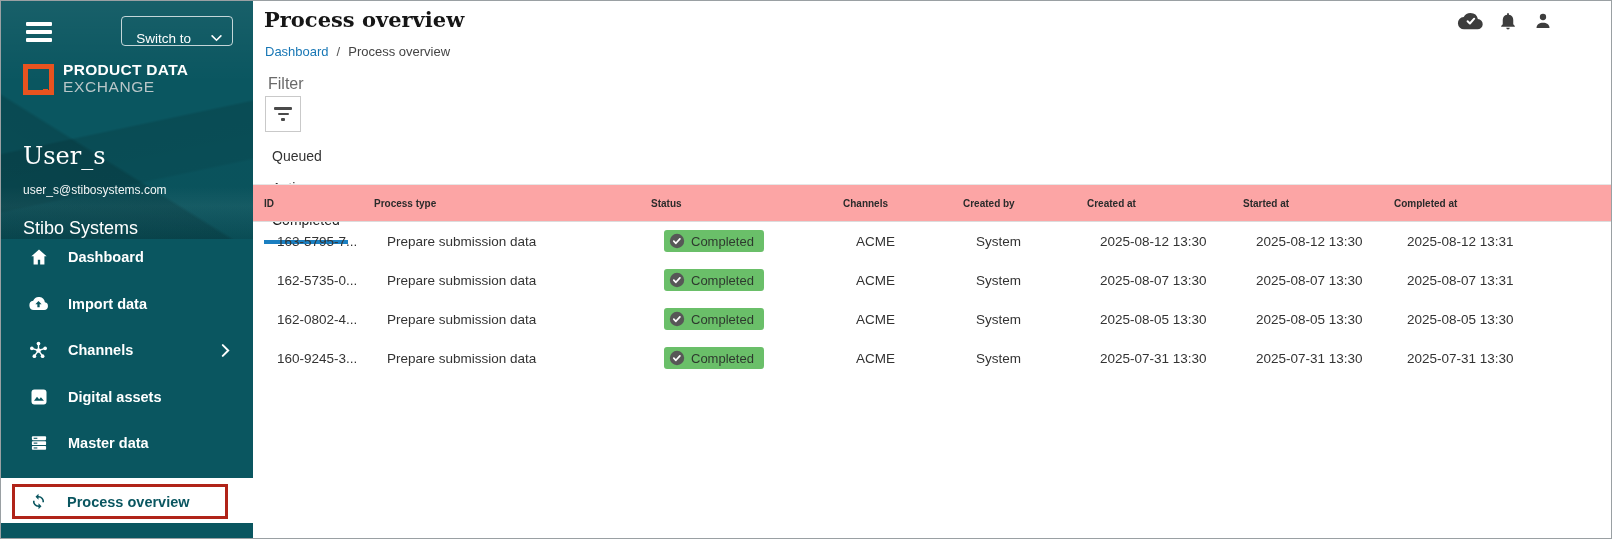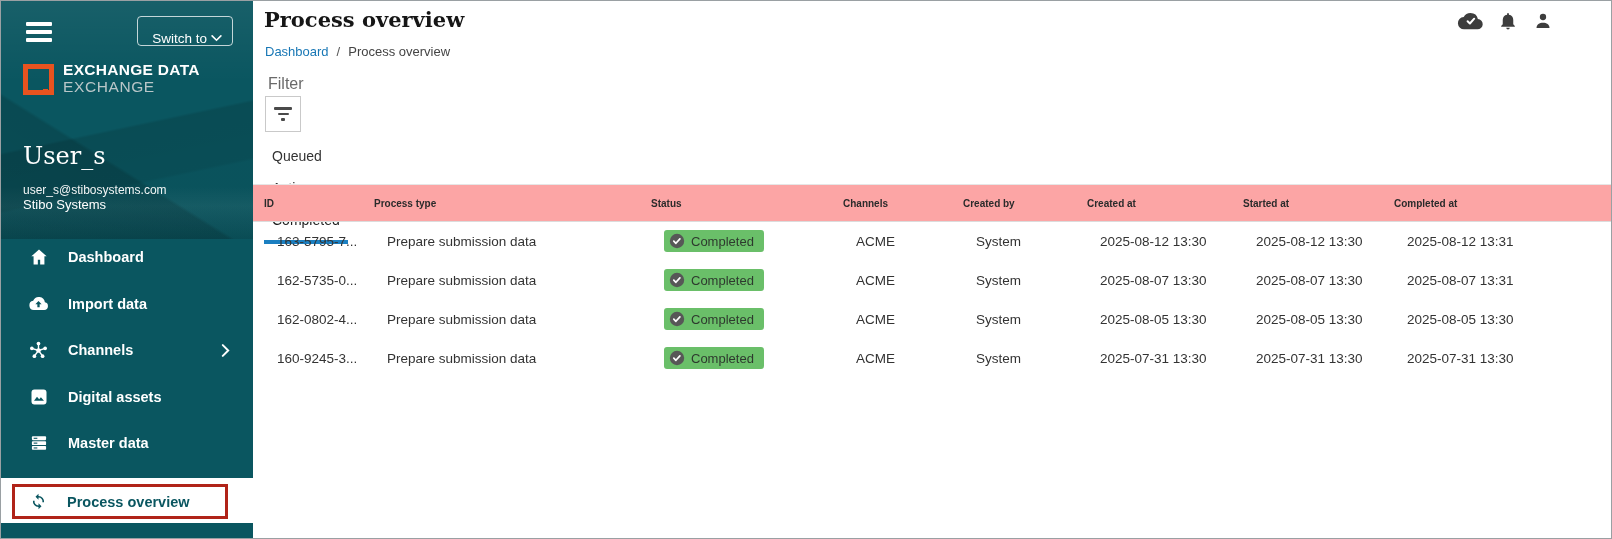--- a/index.html
+++ b/index.html
@@ -21,33 +21,33 @@
     background:
       linear-gradient(to bottom, rgba(255,255,255,0.06), rgba(255,255,255,0) 34%),
       linear-gradient(168deg, rgba(0,0,0,0) 52%, rgba(0,0,0,0.12) 53%, rgba(0,0,0,0.10) 72%, rgba(10,20,20,0.05) 73%),
       linear-gradient(212deg, rgba(0,0,0,0) 63%, rgba(0,0,0,0.14) 64%, rgba(0,0,0,0.10) 100%),
       linear-gradient(to bottom, rgba(255,255,255,0) 78%, rgba(255,255,255,0.05) 86%, rgba(0,0,0,0.08) 100%);
   }
   .hamburger { position:absolute; top:21px; left:25px; width:26px; cursor:pointer; }
   .hamburger span { display:block; width:26px; height:3.5px; background:#fff; border-radius:1px; margin-bottom:4.5px; }
   .switch-btn {
     position:absolute; top:15px; right:20px; height:30px; padding:15px 10px 0 14px;
-    display:flex; align-items:center; gap:4px;
+    display:flex; align-items:center; gap:20px;
     background:transparent; border:1px solid rgba(255,255,255,0.75); border-radius:4px;
     color:#fff; font-size:13.5px; cursor:pointer; font-family:inherit;
   }
   .logo { position:absolute; top:60px; left:22px; display:flex; align-items:flex-start; }
   .logo-square { position:relative; width:31px; height:31px; border:5px solid var(--orange,#e8531f); margin-right:9px; margin-top:3px; }
   .logo-square::after { content:""; position:absolute; right:1px; bottom:-4px; width:5px; height:5px; background:var(--orange,#e8531f); }
   .logo-line1 { font-size:15.5px; font-weight:700; color:#fff; letter-spacing:0.3px; line-height:17px; }
   .logo-line2 { font-size:15.5px; color:#b9c6c8; letter-spacing:0.6px; line-height:17px; }
   .user-block { position:absolute; top:141px; left:22px; }
   .user-name { font-family:"DejaVu Serif", serif; font-size:24px; color:#fff; }
   .user-email { font-size:12px; color:#f2f5f5; margin-top:13px; }
-  .user-org { font-size:13px; color:#fff; }
+  .user-org { font-size:18px; color:#fff; margin-top:21px; }
 
   .nav { position:absolute; top:233px; left:0; right:0; }
   .nav-item {
     height:46.5px; display:flex; align-items:center; gap:19px;
     padding-left:27px; font-size:14.5px; font-weight:600; color:#fff; cursor:pointer;
   }
   .nav-item .nav-icon { width:21px; height:21px; flex:0 0 21px; display:flex; align-items:center; justify-content:center; }
   .nav-chevron { margin-left:auto; margin-right:23px; display:flex; }
 
   .process-row-wrap { position:absolute; top:477px; left:0; right:0; height:47px; background:#fff; }
@@ -113,21 +113,21 @@
     <button class="switch-btn">
       <span>Switch to</span>
       <svg width="11" height="7" viewBox="0 0 12 8">
           <path d="M1 1l5 5 5-5" fill="none" stroke="#fff" stroke-width="1.8" stroke-linecap="round"></path>
         </svg>
     </button>
 
     <div class="logo">
       <div class="logo-square"></div>
       <div>
-        <div class="logo-line1">EXCHANGE DATA</div>
+        <div class="logo-line1">PRODUCT DATA</div>
         <div class="logo-line2">EXCHANGE</div>
       </div>
     </div>
 
     <div class="user-block">
       <div class="user-name">User_s</div>
       <div class="user-email">user_s@stibosystems.com</div>
       <div class="user-org">Stibo Systems</div>
     </div>
 

